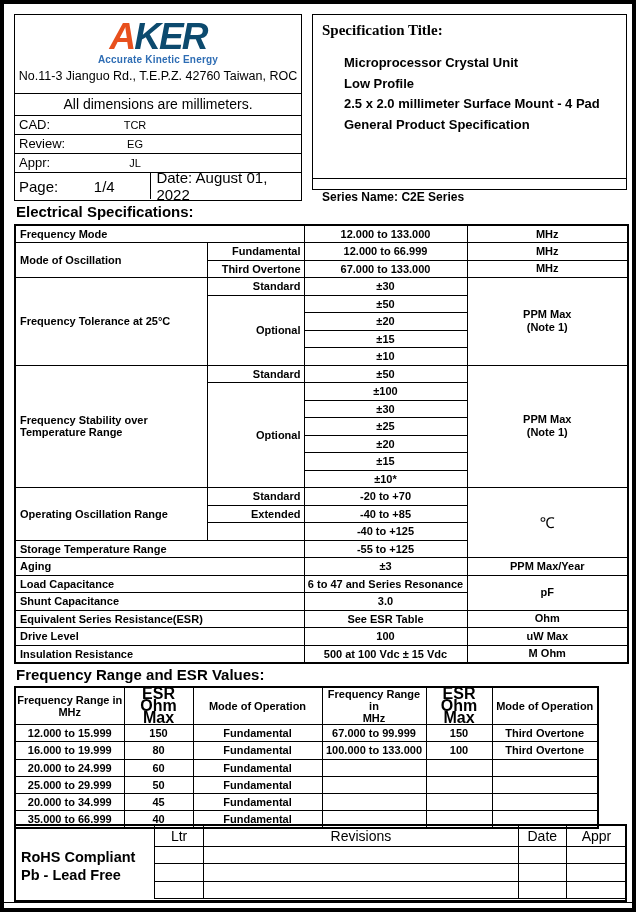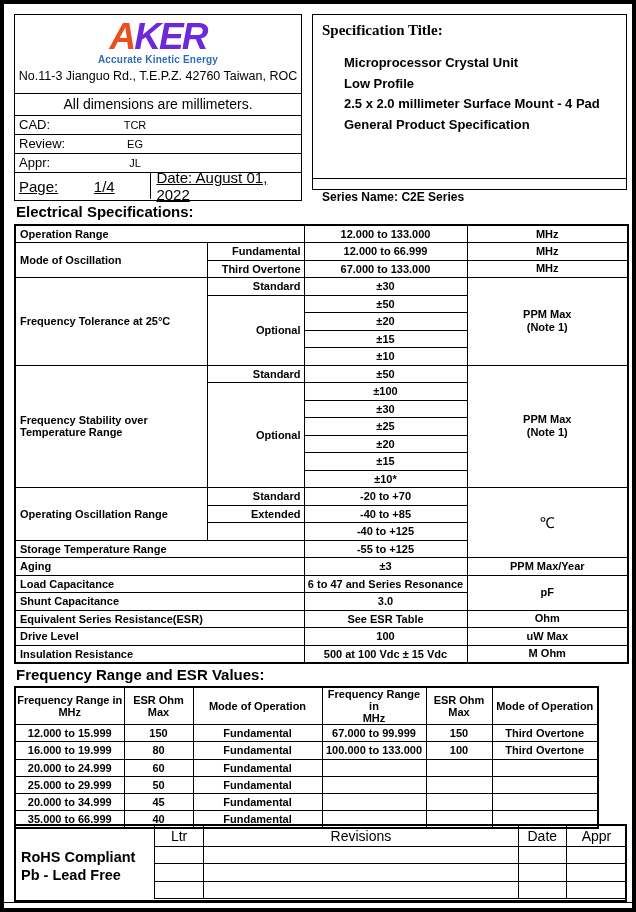--- a/index.html
+++ b/index.html
@@ -19,21 +19,21 @@
     position: absolute; left: 10px; top: 10px;
     width: 288px; height: 187px;
     border: 1.5px solid #000;
   }
   .logo-area { height: 78px; text-align: center; padding-top: 2px; }
   .logo-text {
     font-size: 37px; font-weight: bold; font-style: italic;
     letter-spacing: -2px; line-height: 40px;
   }
   .logo-a   { color: #E8501D; }
-  .logo-ker { color: #6d28d9; }
+  .logo-ker { color: #0c4a6e; }
   .logo-tagline {
     font-size: 10px; font-weight: bold; color: #2E6DB4;
     margin-top: -3px; letter-spacing: 0.2px;
   }
   .company-address { font-size: 12.5px; margin-top: 4px; }
   .dims-row {
     border-top: 1.5px solid #000;
     height: 22px; line-height: 21px; text-align: center; font-size: 14px;
   }
   .field-row {
@@ -41,21 +41,21 @@
     border-top: 1.5px solid #000;
     height: 19px; line-height: 17px; font-size: 13px;
   }
   .field-row .flabel { padding-left: 4px; }
   .field-row .fvalue {
     position: absolute; left: 85px; top: 2px; width: 70px;
     text-align: center; font-size: 11px; line-height: 14px;
   }
   .page-row {
     border-top: 1.5px solid #000;
-    height: 27px; display: flex; align-items: center; font-size: 15px; text-decoration: underline;
+    height: 27px; display: flex; align-items: center; font-size: 15px;
   }
   .page-row .pg-left {
     width: 140px; height: 100%; display: flex; align-items: center;
     border-right: 1.5px solid #000;
   }
   .page-row .pg-label { padding-left: 4px; }
   .page-row .pg-value { flex: 1; text-align: center; }
   .page-row .pg-date  { padding-left: 5px; }
 
   
@@ -102,21 +102,21 @@
 
   
   .esrt {
     position: absolute; left: 10px; top: 682px;
     width: 583px; border: 2px solid #000;
     font-size: 11px; font-weight: bold; text-align: center;
   }
   .esrt thead tr { height: 27px; }
   .esrt tbody tr { height: 17.3px; }
   .esrt th { font-size: 11px; line-height: 12px; font-weight: bold; }
-  .esrt th.small { font-size: 11px; }
+  .esrt th.small { font-size: 16px; }
 
   
   .footerblock {
     position: absolute; left: 10px; top: 820px;
     width: 613px; height: 78px;
     border: 2px solid #000;
   }
   .rohs { margin: 22px 0 0 5px; font-size: 14.5px; font-weight: bold; line-height: 18px; }
   .revtable {
     position: absolute; top: -2px; right: -2px;
@@ -182,21 +182,21 @@
 
   <table class="et">
     <colgroup>
         <col style="width:192px">
         <col style="width:97px">
         <col style="width:163px">
         <col style="width:161px">
       </colgroup>
     <tbody>
       <tr>
-        <td class="param" colspan="2">Operation Range</td>
+        <td class="param" colspan="2">Frequency Mode</td>
         <td class="val">12.000 to 133.000</td>
         <td class="unit">MHz</td>
       </tr>
       <tr>
         <td class="param" rowspan="2">Mode of Oscillation</td>
         <td class="sub">Fundamental</td>
         <td class="val">12.000 to 66.999</td>
         <td class="unit">MHz</td>
       </tr>
       <tr>

